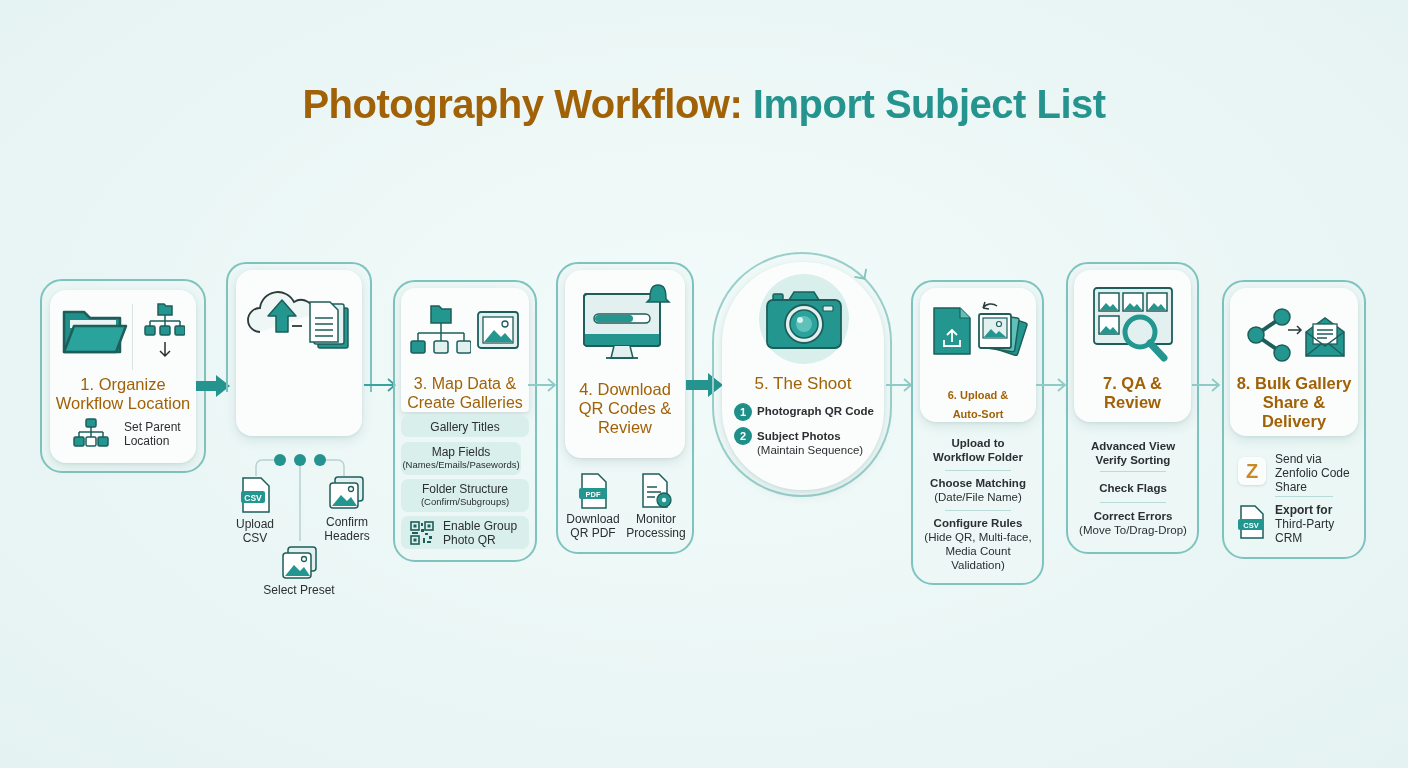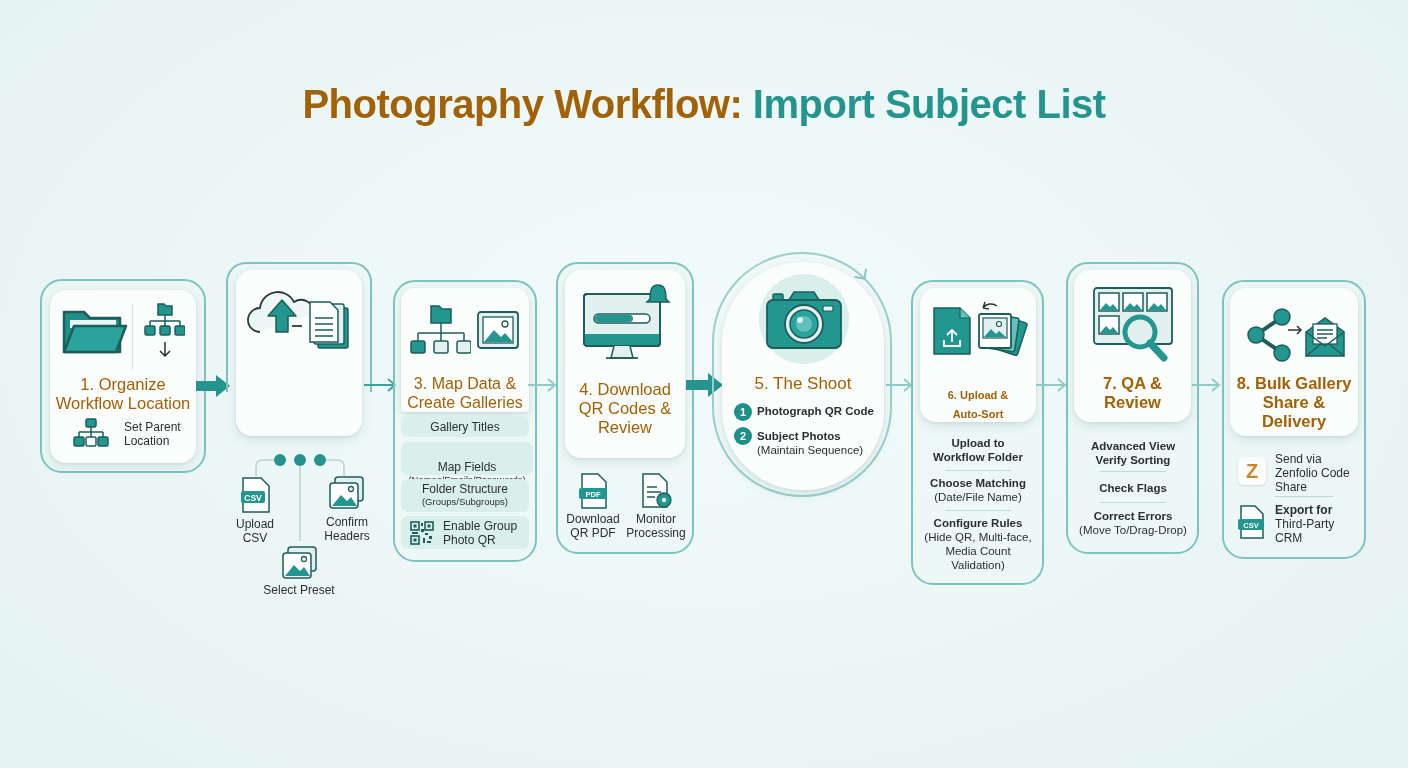--- a/index.html
+++ b/index.html
@@ -182,27 +182,27 @@
         <path d="M7 31 l10 -12 l7 7 l4 -4 l8 9z" fill="#23968f"></path>
         <circle cx="28" cy="13" r="3" fill="#ffffff" stroke="#1d5e5b" stroke-width="1.3"></circle>
       </svg>
     </div>
     <div class="step-title" style="top:86px;font-size:16px;">
       <div>3. Map Data &amp;</div>
       <div>Create Galleries</div>
     </div>
   </div>
   <div class="pill" style="left:401px;top:416px;width:128px;height:21px;padding-top:4px;">Gallery Titles</div>
-  <div class="pill" style="left:401px;top:442px;width:132px;height:33px;padding-top:18px;">
+  <div class="pill" style="left:401px;top:442px;width:120px;height:33px;padding-top:3px;">
     <div>Map Fields</div>
     <small>(Names/Emails/Pasewords)</small>
   </div>
   <div class="pill" style="left:401px;top:479px;width:128px;height:33px;padding-top:3px;">
     <div>Folder Structure</div>
-    <small>(Groups/Subgroups)</small>
+    <small>(Confirm/Subgroups)</small>
   </div>
   <div class="pill" style="left:401px;top:516px;width:128px;height:33px;">
     <div style="position:absolute;left:9px;top:5px;">
       <svg width="24" height="24" viewBox="0 0 24 24">
         <rect x="1" y="1" width="8" height="8" fill="none" stroke="#1d5e5b" stroke-width="1.6"></rect>
         <rect x="3.5" y="3.5" width="3" height="3" fill="#1d5e5b"></rect>
         <rect x="15" y="1" width="8" height="8" fill="none" stroke="#1d5e5b" stroke-width="1.6"></rect>
         <rect x="17.5" y="3.5" width="3" height="3" fill="#1d5e5b"></rect>
         <rect x="1" y="15" width="8" height="8" fill="none" stroke="#1d5e5b" stroke-width="1.6"></rect>
         <rect x="3.5" y="17.5" width="3" height="3" fill="#1d5e5b"></rect>

